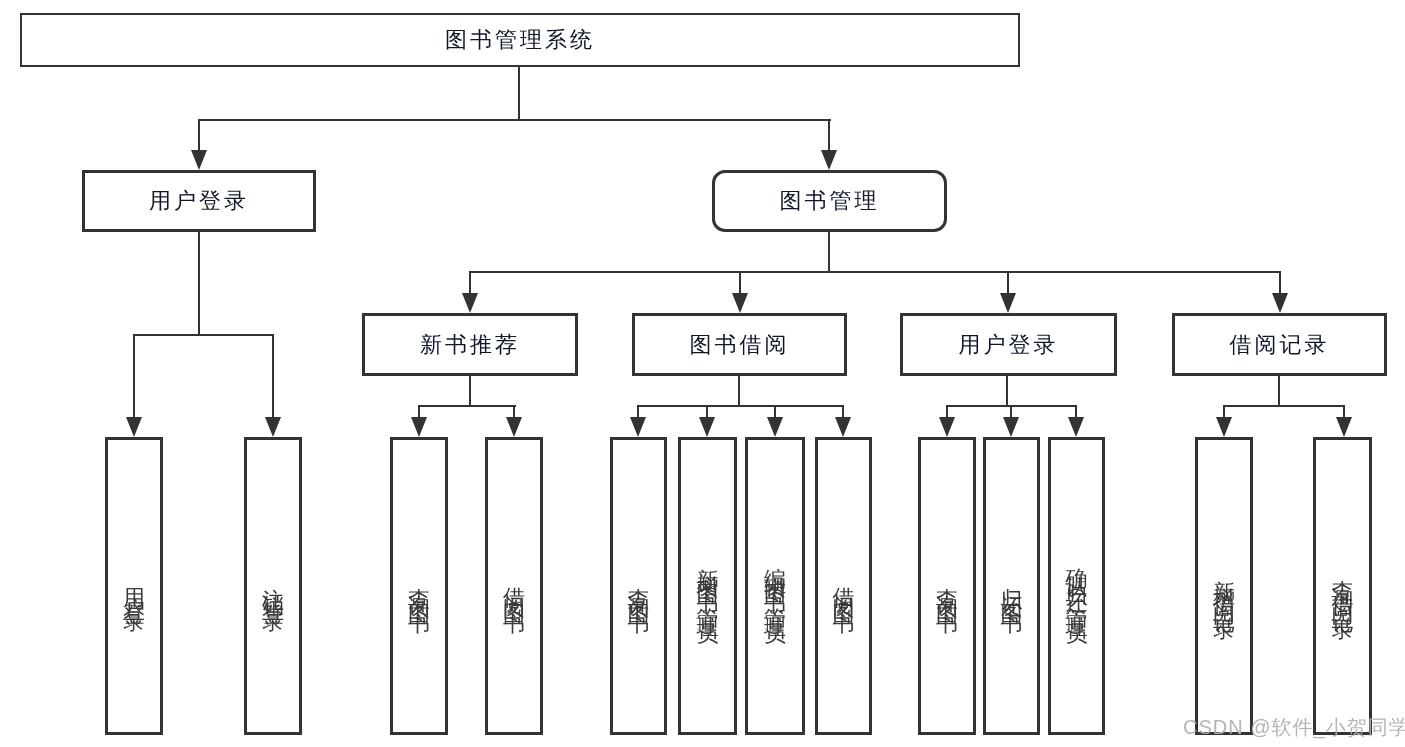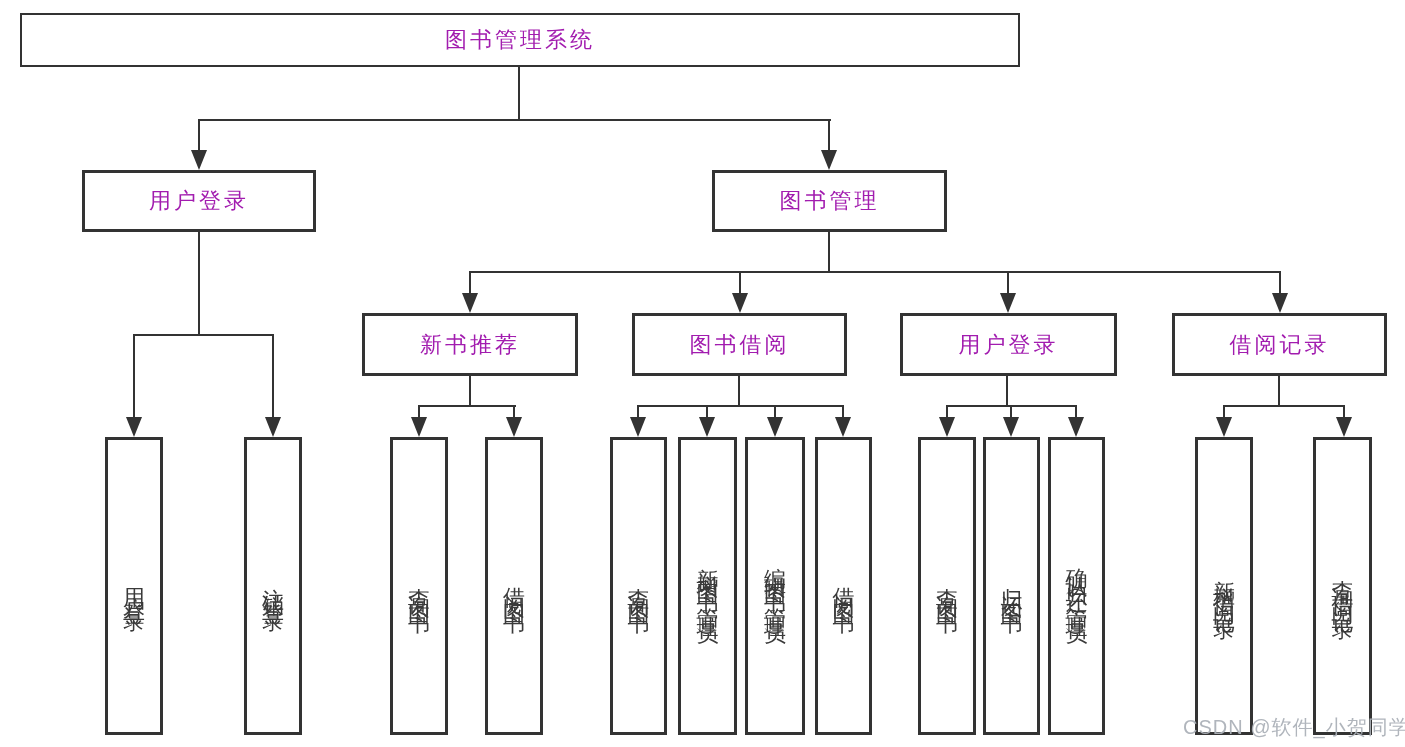--- a/index.html
+++ b/index.html
@@ -7,21 +7,21 @@
     width:1405px;height:747px;position:relative;overflow:hidden;
     font-family:"Liberation Sans","DejaVu Sans",sans-serif;
     color:#3a3a3a;
   }
   .stage{position:absolute;left:0;top:0;width:1405px;height:747px;}
   
   .box{
     position:absolute;box-sizing:border-box;
     border:3px solid #333333;background:#ffffff;
     display:flex;align-items:center;justify-content:center;
-    font-size:22px;letter-spacing:3px;color:#a21caf;
+    font-size:22px;letter-spacing:3px;color:#0f172a;
     z-index:2;
   }
   .box.root{border-width:2px;}
   .vbox{
     position:absolute;box-sizing:border-box;
     border:3px solid #333333;background:#ffffff;
     display:flex;align-items:center;justify-content:center;
     z-index:2;
   }
   .vbox span{
@@ -55,21 +55,21 @@
   <div class="vl" style="left:518px;top:67px;height:53px;"></div>
   <div class="hl" style="left:198px;top:119px;width:633px;"></div>
   <div class="vl" style="left:198px;top:119px;height:34px;"></div>
   <div class="ar" style="left:191px;top:150px;"></div>
   <div class="vl" style="left:828px;top:119px;height:34px;"></div>
   <div class="ar" style="left:821px;top:150px;"></div>
 
   <div class="box" style="left:82px;top:170px;width:234px;height:62px;">
     <span>用户登录</span>
   </div>
-  <div class="box" style="left:712px;top:170px;width:235px;height:62px;">
+  <div class="box" style="left:712px;top:170px;width:235px;height:62px;border-radius:13px;">
     <span>图书管理</span>
   </div>
 
   <div class="vl" style="left:198px;top:232px;height:104px;"></div>
   <div class="hl" style="left:133px;top:334px;width:141px;"></div>
   <div class="vl" style="left:133px;top:334px;height:86px;"></div>
   <div class="ar" style="left:126px;top:417px;"></div>
   <div class="vl" style="left:272px;top:334px;height:86px;"></div>
   <div class="ar" style="left:265px;top:417px;"></div>
 

